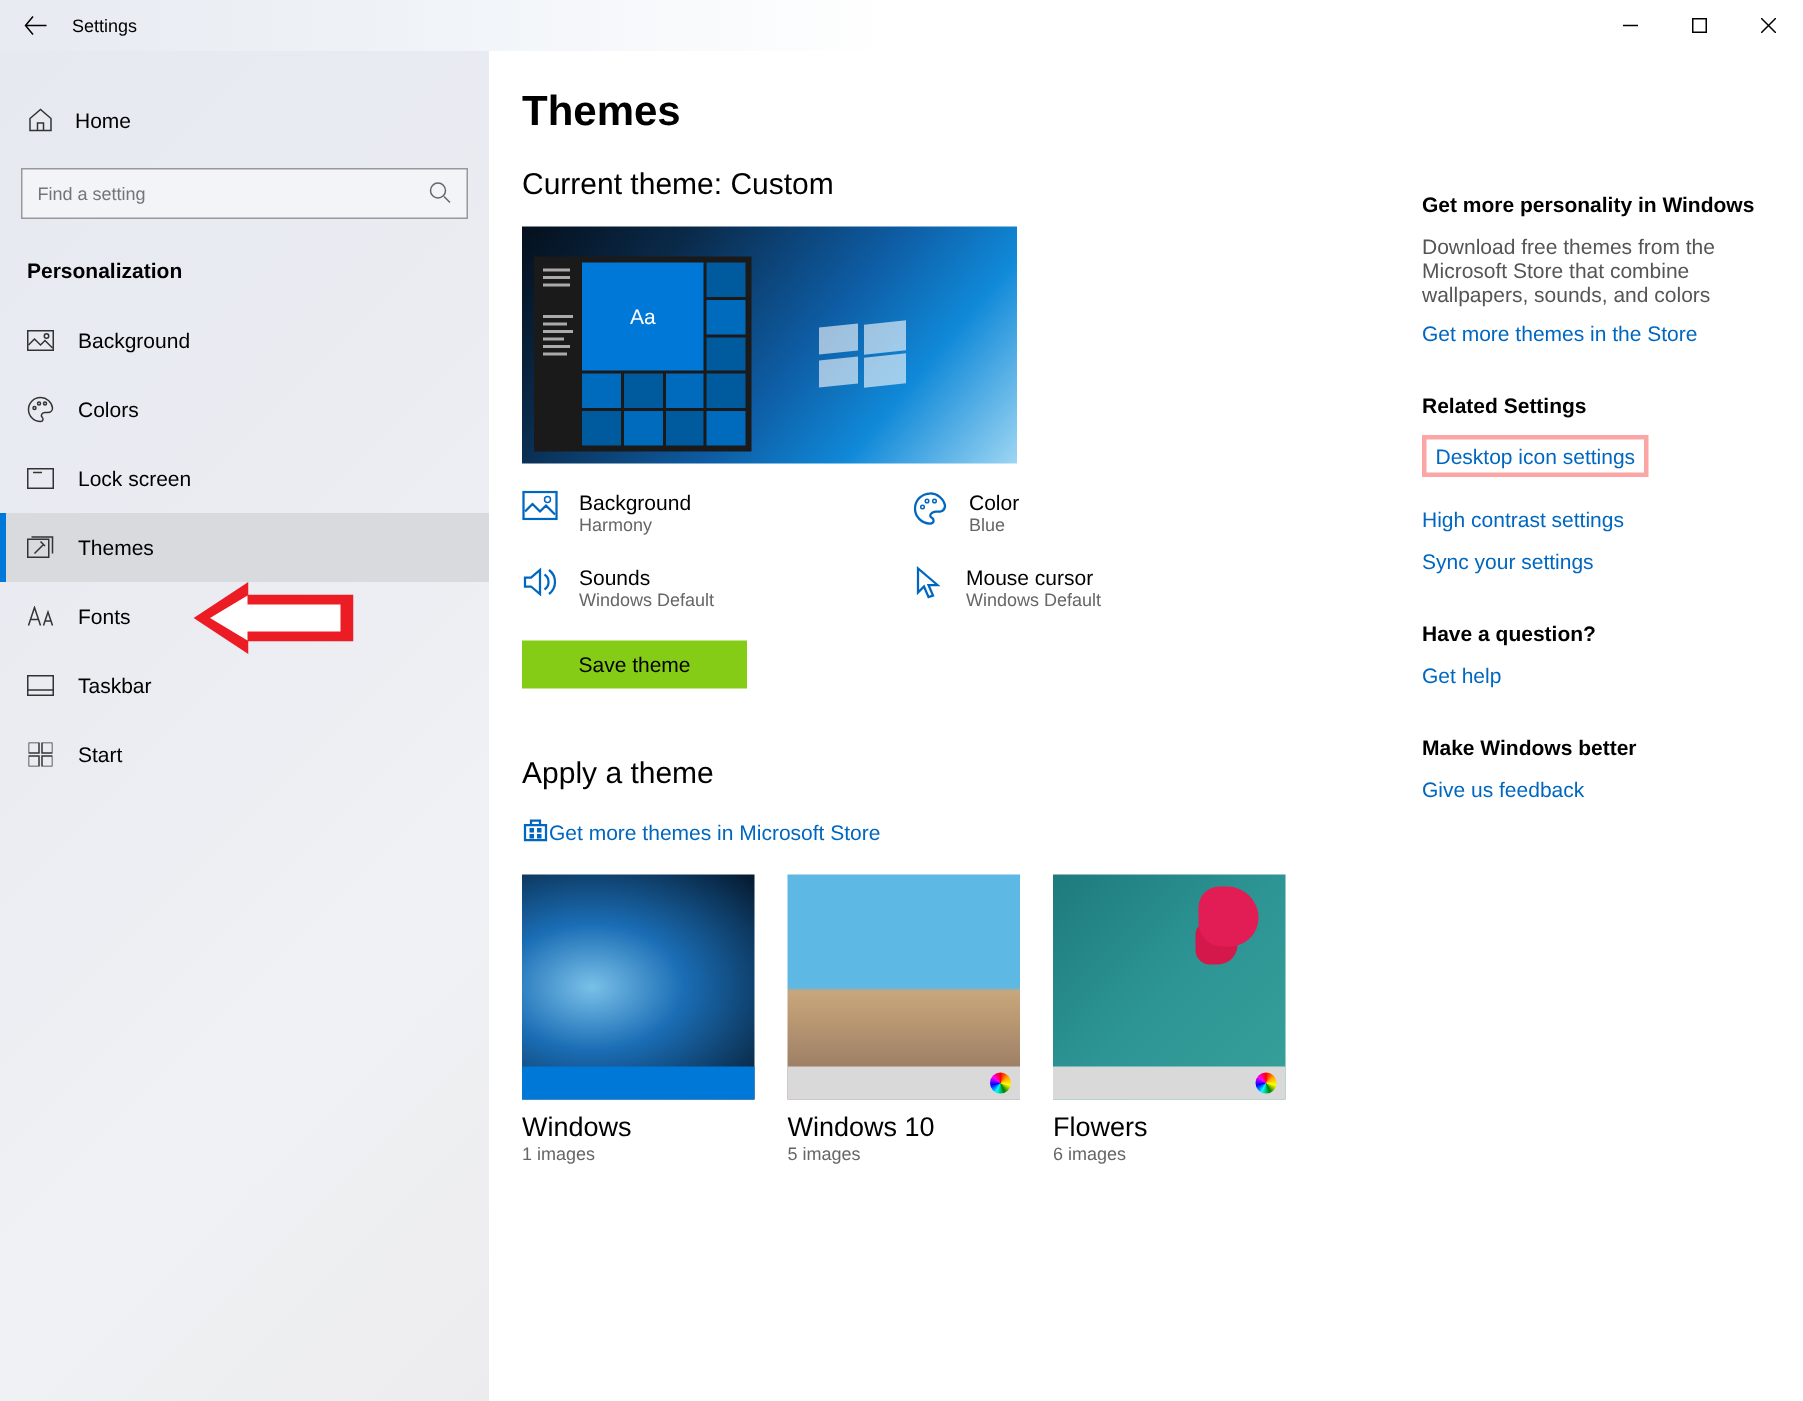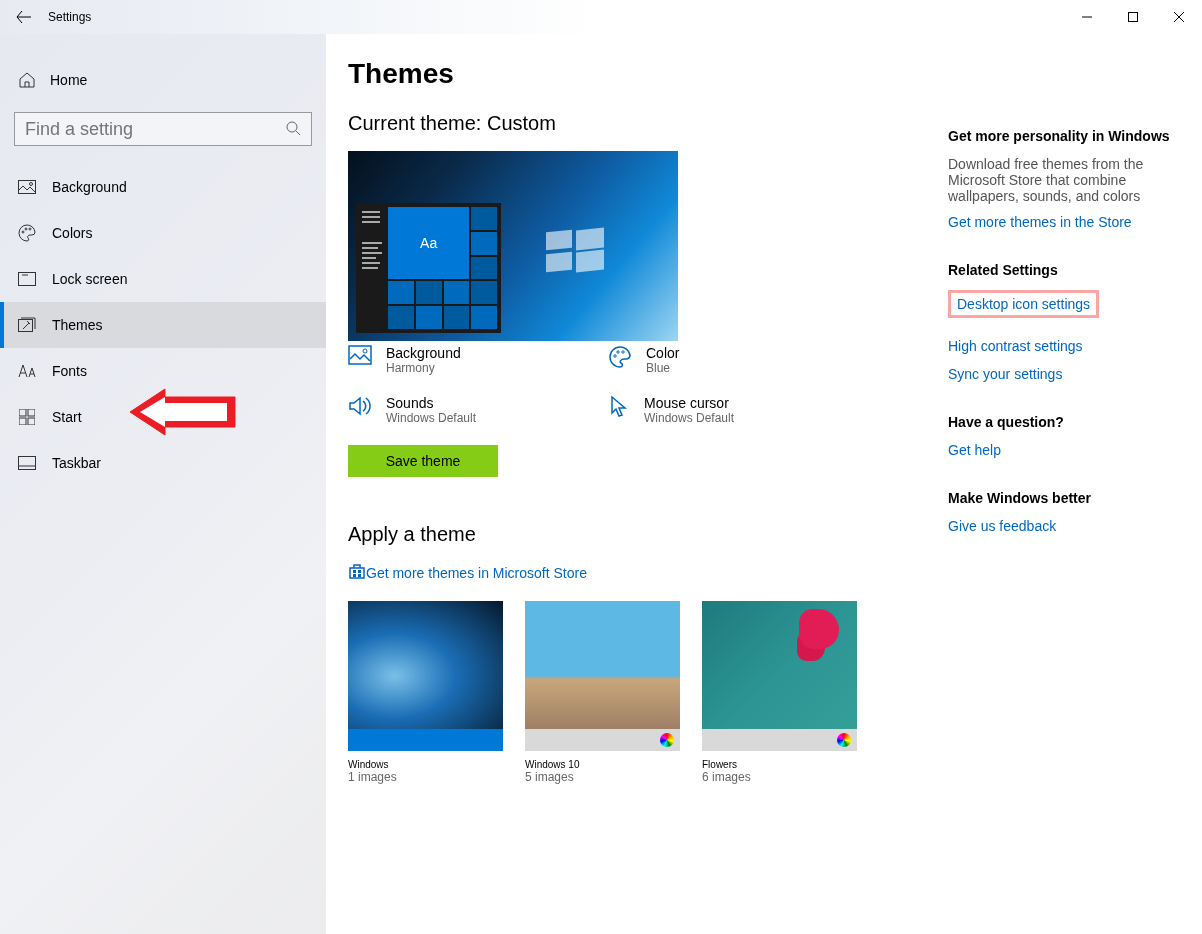--- a/index.html
+++ b/index.html
@@ -48,21 +48,21 @@
   .searchbox {
     margin: 10px 14px 18px 14px;
     height: 34px;
     border:1px solid #999;
     background:#f3f4f7;
     display:flex; align-items:center;
     padding: 0 10px;
   }
   .searchbox input {
     flex:1; border:none; background:transparent;
-    font-size:18px; outline:none; color:#555;
+    font-size:12px; outline:none; color:#555;
   }
   .cat-header {
     padding: 8px 18px 16px 18px;
     font-weight:600;
   }
   .nav-item {
     height:46px; display:flex; align-items:center;
     padding-left:18px; gap:16px; cursor:pointer;
     position:relative;
   }
@@ -81,24 +81,24 @@
   }
   .main {
     flex:1; padding: 24px 20px 20px 22px;
     overflow:auto; display:flex; gap:40px;
   }
   .main-col { flex: 0 0 560px; }
   .right-col { flex:1; padding-top:70px; max-width:240px; }
   h1 { font-size: 28px; font-weight:600; margin-bottom:22px; }
   .subhead { font-size: 20px; font-weight:400; margin: 8px 0 16px; }
   .theme-preview {
-    width: 330px; height: 190px;
+    width: 330px; height: 158px;
     background: linear-gradient(130deg, #04101c 0%, #0a2a4a 25%, #0e5ca3 55%, #1089d8 75%, #9dd6f3 100%);
     position:relative;
-    margin-bottom: 4px;
+    margin-bottom: 18px;
   }
   .theme-preview .start {
     position:absolute; left:8px; bottom:8px;
     width:145px; height:130px; background:#1a1a1a;
     display:flex;
   }
   .start .menu {
     width:32px; padding:8px 6px; display:flex;flex-direction:column;gap:6px;
   }
   .start .menu span { height:2px; background:#888;}
@@ -146,21 +146,21 @@
     display:flex; gap:22px; flex-wrap:wrap;
   }
   .theme-card { width:155px; cursor:pointer;}
   .theme-thumb {
     width:155px; height:150px; position:relative;
     background:#ddd;
   }
   .theme-thumb .bar {
     position:absolute; left:0;right:0;bottom:0; height:22px;
   }
-  .theme-name { margin-top:8px; font-size:10px;}
+  .theme-name { margin-top:8px; font-size:18px;}
   .theme-count { font-size:12px; color:#666; }
   .color-dot {
     position:absolute; right:6px; bottom:4px; width:14px;height:14px;
     border-radius:50%;
     background: conic-gradient(red,orange,yellow,green,cyan,blue,magenta,red);
   }
   .right-col h4 { font-size:14px; font-weight:600; margin-bottom:12px; }
   .right-col p { font-size:14px; color:#555; margin-bottom:10px; }
   .link { color:#0067c0; cursor:pointer; font-size:14px; display:block; margin-bottom:8px;}
   .section-gap { margin-top:32px; }
@@ -227,20 +227,21 @@
     <div class="searchbox">
       <input placeholder="Find a setting" style="">
       <span>
         <svg width="16" height="16" viewBox="0 0 16 16">
             <circle cx="7" cy="7" r="5" stroke="#666" fill="none"></circle>
             <path d="M11 11l4 4" stroke="#666"></path>
           </svg>
       </span>
     </div>
 
+    <div class="cat-header">Personalization</div>
 
     <div class="nav-item">
       <span class="nav-icon">
           <svg width="18" height="14" viewBox="0 0 18 14">
             <rect x="0.5" y="0.5" width="17" height="13"></rect>
             <path d="M1 10l4-4 4 4 3-3 5 5"></path>
             <circle cx="13" cy="4" r="1.5"></circle>
           </svg>
         </span>
       <span>Background</span>
@@ -277,37 +278,37 @@
     <div class="nav-item">
       <span class="nav-icon">
           <svg width="18" height="14" viewBox="0 0 18 14">
             <path d="M1 13L5 1l4 12M2.5 9h5 M11 13l3-9 3 9M12 10h4" stroke-width="1"></path>
           </svg>
         </span>
       <span>Fonts</span>
     </div>
     <div class="nav-item">
       <span class="nav-icon">
+          <svg width="18" height="14" viewBox="0 0 18 14">
+            <rect x="0.5" y="0.5" width="17" height="13"></rect>
+            <path d="M0 10h18"></path>
+          </svg>
+        </span>
+      <span>Taskbar</span>
+    </div>
+    <div class="nav-item">
+      <span class="nav-icon">
           <svg width="16" height="16" viewBox="0 0 16 16">
             <rect x="0" y="0" width="7" height="7"></rect>
             <rect x="9" y="0" width="7" height="7"></rect>
             <rect x="0" y="9" width="7" height="7"></rect>
             <rect x="9" y="9" width="7" height="7"></rect>
           </svg>
         </span>
       <span>Start</span>
-    </div>
-    <div class="nav-item">
-      <span class="nav-icon">
-          <svg width="18" height="14" viewBox="0 0 18 14">
-            <rect x="0.5" y="0.5" width="17" height="13"></rect>
-            <path d="M0 10h18"></path>
-          </svg>
-        </span>
-      <span>Taskbar</span>
     </div>
 
     <svg class="arrow-annotation" width="130" height="50">
       <path d="M125 10 L125 40 L55 40 L55 48 L20 25 L55 2 L55 10 Z" fill="#ec1c24" stroke="#ec1c24"></path>
       <path d="M117 16 L117 34 L55 34 L55 40 L30 25 L55 10 L55 16 Z" fill="#fff"></path>
     </svg>
   </div>
 
   <div class="main">
     <div class="main-col">

